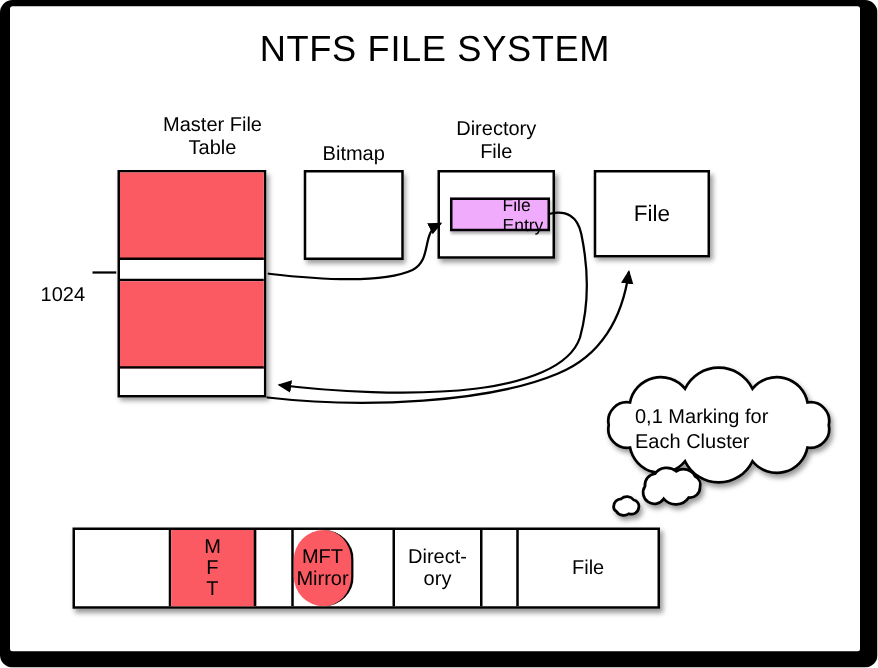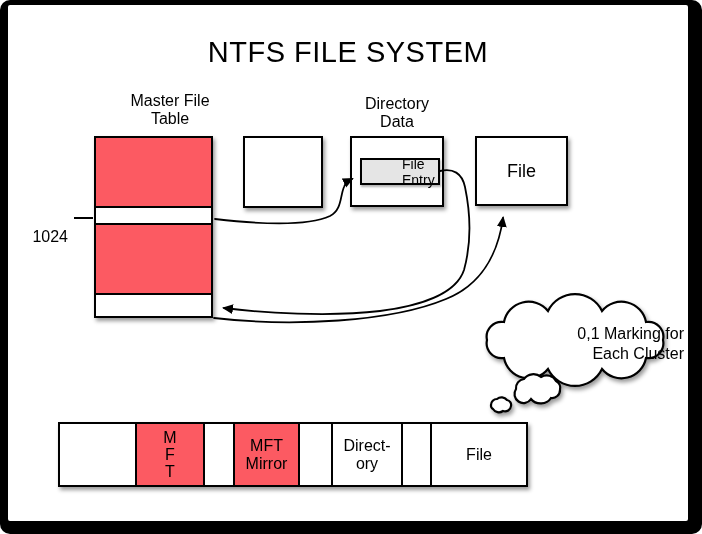--- a/index.html
+++ b/index.html
@@ -17,21 +17,21 @@
     position: absolute;
     left: 8px; top: 5px;
     width: 680px; height: 516px;
     background: #ffffff;
     border-radius: 2px;
   }
   .abs { position: absolute; }
   .preline { white-space: pre-line; }
   .ctr { text-align: center; }
   .title {
-    left: 8px; top: 36px; width: 680px;
+    left: 8px; top: 24px; width: 680px;
     font-size: 29px; font-weight: 500; letter-spacing: 0.5px;
     text-align: center;
   }
   .lbl { font-size: 16px; line-height: 1.14; }
   .shadow { box-shadow: 2px 3px 4px rgba(0,0,0,0.40); }
   .box { border: 2px solid #000; background: #fff; }
 
   
   .mft {
     left: 94px; top: 136px; width: 119px; height: 182px;
@@ -42,54 +42,54 @@
   .mft .seg-white1 { height: 17px; background: #fff; border-bottom: 2px solid #000; }
   .mft .seg-red2 { height: 70px; background: var(--accent-red); border-bottom: 2px solid #000; }
   .mft .seg-white2 { flex: 1; background: #fff; }
 
   .marker1024 { left: 22px; top: 228px; width: 46px; font-size: 16px; text-align: right; }
 
   .bitmap-box { left: 243px; top: 136px; width: 80px; height: 72px; }
   .dir-box { left: 350px; top: 136px; width: 94px; height: 71px; }
   .file-entry {
     left: 360px; top: 158px; width: 80px; height: 27px;
-    border: 2px solid #000; background:#e5e5e5;
+    border: 2px solid #000; background:#f0abfc;
     display:flex; align-items:center; justify-content:center;
     font-size: 14px;
     box-shadow: 1px 2px 2px rgba(0,0,0,0.30);
     padding-left: 40px;
   }
   .file-box {
     left: 475px; top: 136px; width: 93px; height: 70px;
     display:flex; align-items:center; justify-content:center;
     font-size: 18px;
   }
 
   .cloud-text {
-    left: 524px; top: 324px; width: 160px;
-    font-size: 16px; line-height: 1.22; text-align: right;
+    left: 508px; top: 324px; width: 160px;
+    font-size: 16px; line-height: 1.22; text-align: left;
     z-index: 5;
   }
 
   
   .bar {
     left: 58px; top: 422px; width: 470px; height: 65px;
     border: 2px solid #000; background: #fff;
     display: flex;
   }
   .bar .cell {
     border-right: 2px solid #000;
     display: flex; align-items: center; justify-content: center;
     text-align: center; white-space: pre-line;
     font-size: 16px; line-height: 1.08;
   }
   .bar .cell:last-child { border-right: none; }
   .bar .red { background: var(--accent-red); }
   .c1 { width: 77px; } .c2 { width: 68px; } .c3 { width: 30px; }
-  .c4 { width: 65px; } .c5 { width: 33px; } .c6 { width: 70px; }
+  .c4 { width: 48px; border-radius: 24px; } .c5 { width: 33px; } .c6 { width: 70px; }
   .c7 { width: 29px; } .c8 { flex: 1; font-size: 17px; }
 
   svg.overlay {
     position: absolute; left: 0; top: 0; z-index: 4;
     pointer-events: none;
   }
   .cloud-shape { filter: drop-shadow(2px 3px 2px rgba(0,0,0,0.40)); }
 </style>
 </head>
 <body>
@@ -102,24 +102,25 @@
   <div class="abs ctr lbl preline" style="left:108px; top:92px; width:124px;">Master File
 Table</div>
   <div class="abs mft shadow">
     <div class="seg-red1"></div>
     <div class="seg-white1"></div>
     <div class="seg-red2"></div>
     <div class="seg-white2"></div>
   </div>
   <div class="abs marker1024">1024</div>
 
+  <div class="abs ctr lbl" style="left:233px; top:115px; width:100px;">Bitmap</div>
   <div class="abs box shadow bitmap-box"></div>
 
   <div class="abs ctr lbl preline" style="left:347px; top:95px; width:100px;">Directory
-Data</div>
+File</div>
   <div class="abs box shadow dir-box"></div>
   <div class="abs file-entry">
     <span>File Entry</span>
   </div>
 
   <div class="abs box shadow file-box">
     <span>File</span>
   </div>
 
   <svg class="overlay" width="702" height="534" viewBox="0 0 702 534">

